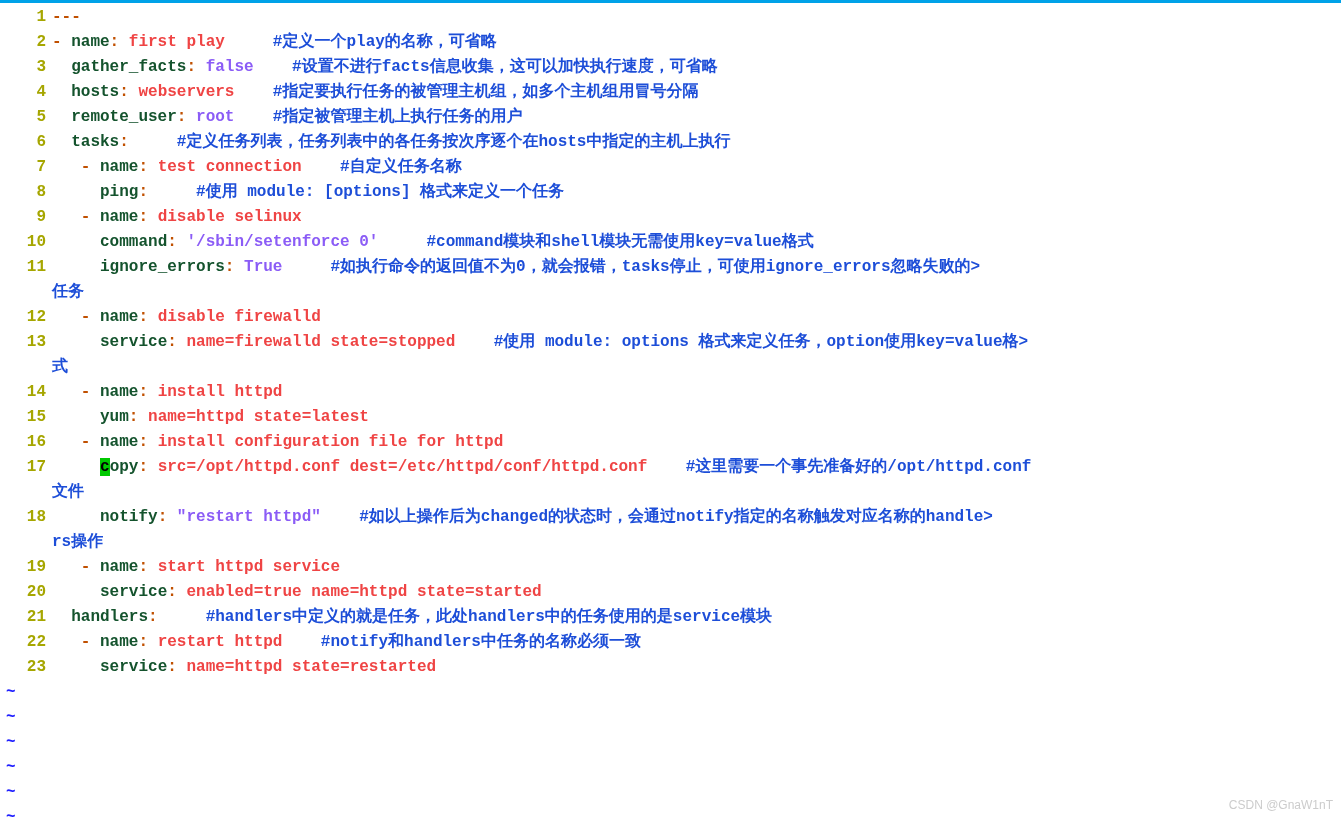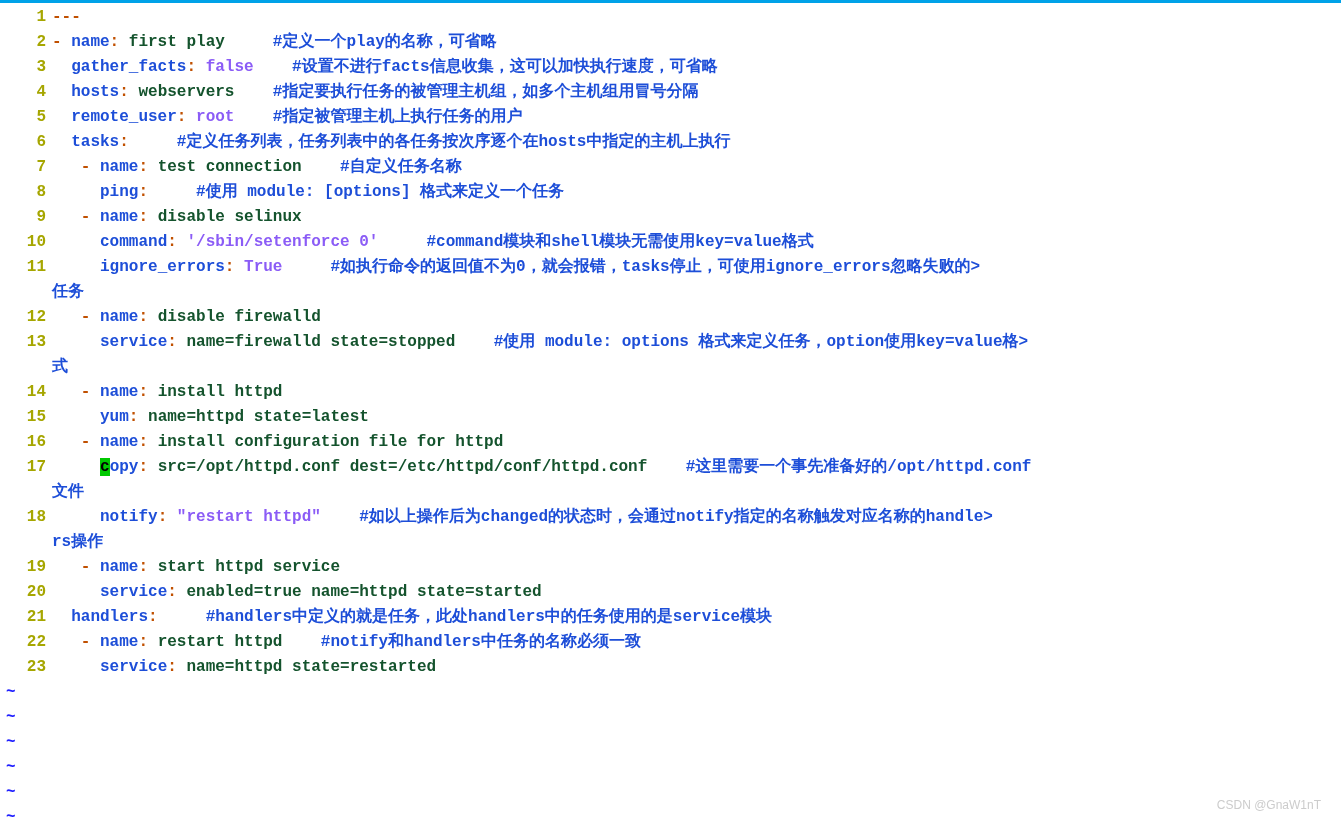--- a/index.html
+++ b/index.html
@@ -33,30 +33,30 @@
     user-select: none;
     flex-shrink: 0;
   }
   .code {
     flex: 1;
     white-space: pre-wrap;
     word-break: break-all;
   }
   .wrap-row .gutter { visibility: hidden; }
 
-  .key     { color: #1d4ed8; }      
+  .key     { color: #14532d; }      
   .punct   { color: #c05000; }      
-  .val     { color: #14532d; }
+  .val     { color: #ef4444; }
   .str     { color: #8b5cf6; }      
   .cmt     { color: #1d4ed8; }      
   .tilde   { color: #2020ff; padding-left: 6px; }
   .cursor  { background: #00c800; color:#000; }
   .watermark {
     position: fixed;
-    right: 20px;
+    right: 8px;
     bottom: 4px;
     color: #ccc;
     font-family: Arial, sans-serif;
     font-size: 12px;
     font-weight: normal;
   }
 </style>
 </head>
 <body>
 

